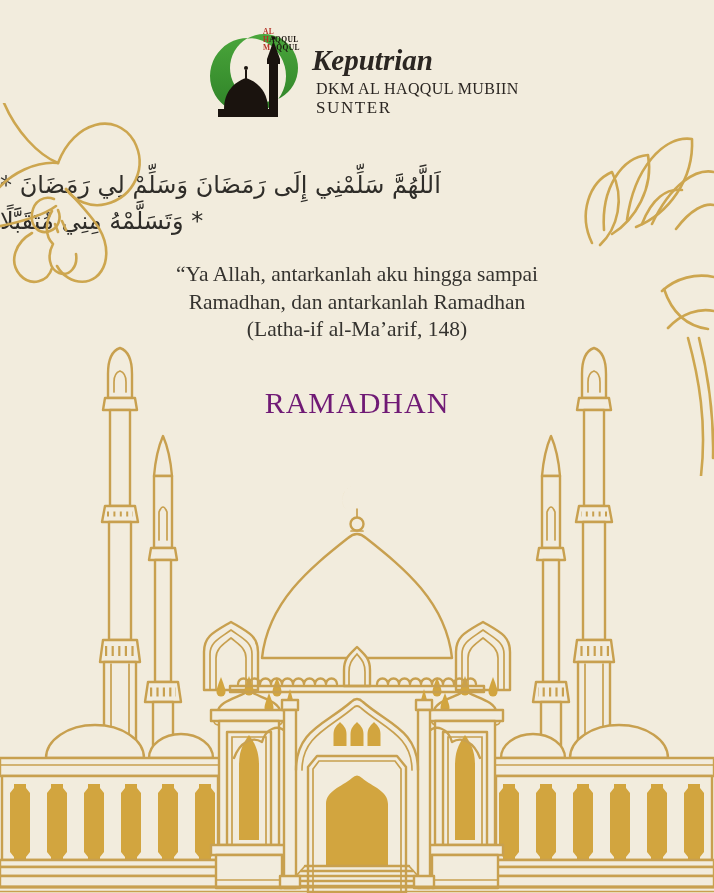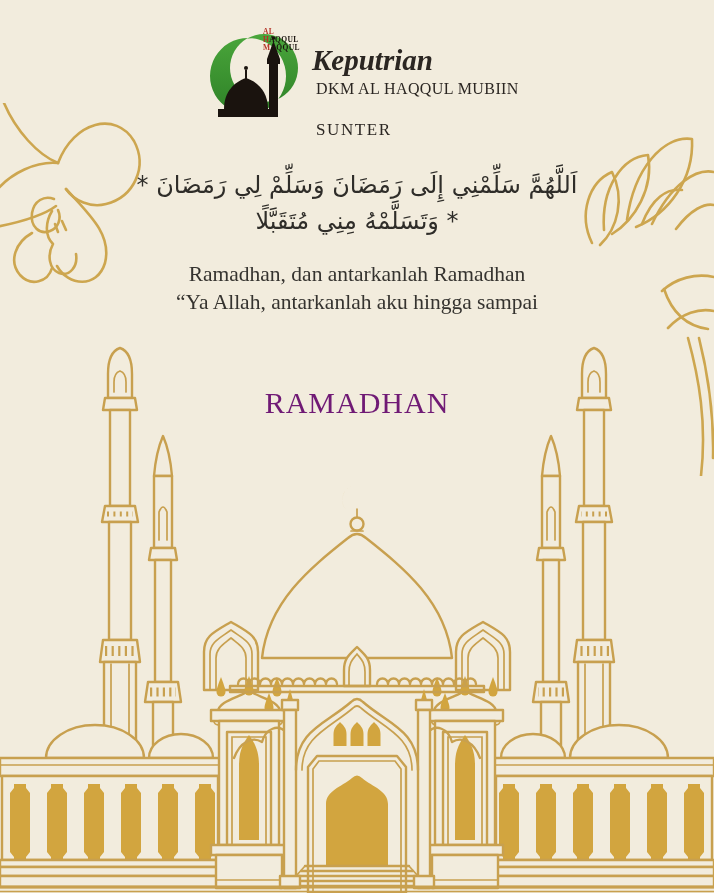--- a/index.html
+++ b/index.html
@@ -9,24 +9,24 @@
   svg{display:block;}
 
   
   #logo-svg{left:206px;top:20px;width:100px;height:102px;}
   #badge{left:263px;top:28px;font-family:Liberation Serif, serif;
          font-weight:bold;font-size:7.5px;line-height:8px;letter-spacing:.4px;color:#1a130e;}
   #badge .red{color:#b43427;}
   #script-name{left:312px;top:44px;font-family:Liberation Serif, serif;
                font-style:italic;font-weight:600;font-size:29px;color:#2b2622;}
   #org-name{left:316px;top:80px;font-size:16px;letter-spacing:.4px;color:#2b2622;}
-  #org-loc{left:316px;top:98px;font-size:17px;letter-spacing:1.6px;color:#2b2622;margin-top:22px;}
-
-  
-  #arabic{left:0;right:0;top:167px;text-align:center;direction:rtl;
+  #org-loc{left:316px;top:98px;font-size:17px;letter-spacing:1.6px;color:#2b2622;}
+
+  
+  #arabic{left:0;right:0;top:167px;text-align:left;direction:rtl;
           font-family:"DejaVu Sans",sans-serif;font-size:24px;line-height:36px;color:#2f2d29;}
   #quote{left:0;right:0;top:261px;text-align:center;
          font-size:21.5px;line-height:27.5px;color:#35332f;}
   #source{margin-top:0px;}
   #heading{left:0;right:0;top:386px;text-align:center;font-size:30px;
            letter-spacing:1px;color:#701a75;}
 
   
   #orchid-art{left:-4px;top:103px;width:150px;height:262px;}
   #lotus-art{left:572px;top:128px;width:142px;height:348px;}
@@ -71,22 +71,23 @@
 <div id="script-name" class="abs">Keputrian</div>
 <div id="org-name" class="abs">DKM AL HAQQUL MUBIIN</div>
 <div id="org-loc" class="abs">SUNTER</div>
 
 <div id="arabic" class="abs" lang="ar">
   <div>اَللَّهُمَّ سَلِّمْنِي إِلَى رَمَضَانَ وَسَلِّمْ لِي رَمَضَانَ *</div>
   <div>* وَتَسَلَّمْهُ مِنِي مُتَقَبَّلًا</div>
 </div>
 
 <div id="quote" class="abs">
+  <div>“Ya Allah, antarkanlah aku hingga sampai</div>
   <div>Ramadhan, dan antarkanlah Ramadhan</div>
-  <div>“Ya Allah, antarkanlah aku hingga sampai</div>
+  <div id="source">(Latha-if al-Ma’arif, 148)</div>
 </div>
 
 <div id="heading" class="abs">RAMADHAN</div>
 
 <svg id="orchid-art" class="abs" viewBox="0 0 150 262" xmlns="http://www.w3.org/2000/svg">
   <g class="fl">
     <path d="M8,0 C20,28 42,52 62,60"></path>
     <path d="M62,60 C78,18 120,8 138,38 C152,64 138,94 110,101 C95,105 78,98 70,86"></path>
     <path d="M62,60 C40,58 15,70 0,88"></path>
     <path d="M0,124 C25,119 48,112 60,103"></path>

